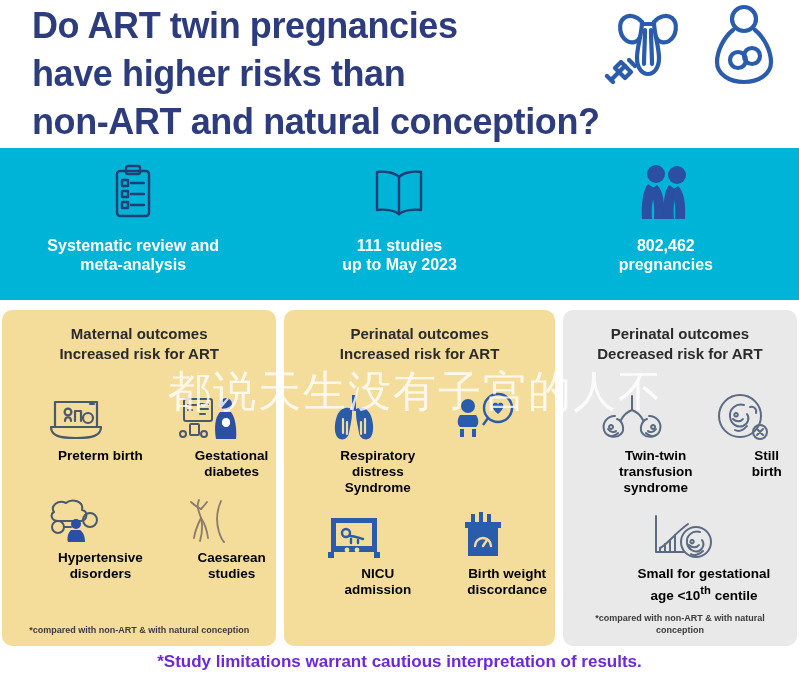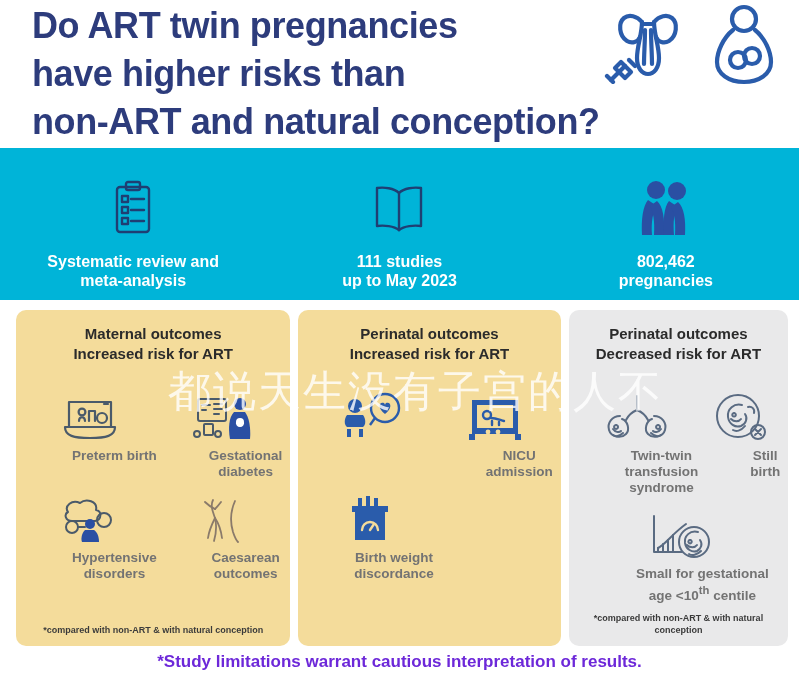--- a/index.html
+++ b/index.html
@@ -33,33 +33,33 @@
 
   
   .band{
     position:absolute;left:0;top:148px;width:799px;height:152px;
     background:#00b4d8;
     display:flex;
   }
   .band-col{
     flex:1;display:flex;flex-direction:column;
     align-items:center;justify-content:flex-start;
-    padding-top:28px;box-sizing:border-box;
+    padding-top:12px;box-sizing:border-box;
   }
   .band-icon{height:64px;display:flex;align-items:center;justify-content:center;}
   .band-label{
     margin-top:12px;color:#ffffff;font-weight:bold;font-size:16px;
     line-height:19px;text-align:center;
   }
   .band-label .l2{display:block;}
 
   
   .cards{
     position:absolute;left:0;top:310px;width:799px;height:336px;
-    display:flex;gap:8px;padding:0 16px;box-sizing:border-box;
+    display:flex;gap:8px;padding:0 2px;box-sizing:border-box;
   }
   .card{
     flex:1;border-radius:10px;position:relative;
     padding:14px 8px 8px 8px;box-sizing:border-box;
     display:flex;flex-direction:column;
   }
   .card.yellow{background:#f4dc9b;}
   .card.grey{background:#e9e9ea;}
   .card-title{
     text-align:center;color:#2b2b2b;font-weight:bold;
@@ -68,21 +68,21 @@
   .card-title .t2{display:block;}
   .grid{
     flex:1;display:grid;grid-template-columns:1fr 1fr;
     grid-auto-rows:min-content;align-content:start;
     row-gap:6px;column-gap:4px;padding-top:14px;
   }
   .cell{display:flex;flex-direction:column;align-items:center;}
   .cell.wide{grid-column:1 / span 2;}
   .cell-icon{height:58px;display:flex;align-items:flex-end;justify-content:center;}
   .cell-label{
-    margin-top:6px;color:#737373;font-weight:bold;font-size:13.5px;
+    margin-top:6px;color:#000000;font-weight:bold;font-size:13.5px;
     line-height:16px;text-align:center;margin-left:48px;
   }
   .cell-label .l2{display:block;}
   .card-note{
     text-align:center;color:#3b3b3b;font-weight:bold;
     font-size:9px;line-height:12px;margin-top:auto;padding-bottom:2px;
   }
 
   
   .footer{
@@ -281,34 +281,55 @@
                 <path d="M8 6 C12 10 16 12 18 13"></path>
                 <path d="M24 6 C21 10 19 12 18 13"></path>
                 <path d="M18 22 C15 28 12 34 11 42"></path>
                 <path d="M18 22 C22 28 24 34 25 42"></path>
                 <path d="M38 5 C34 14 33 26 36 36 C38 42 40 45 41 46"></path>
               </g>
             </svg>
           </span>
           <span class="cell-label">
             <span>Caesarean</span>
-            <span class="l2">outcomes</span>
+            <span class="l2">studies</span>
           </span>
         </div>
       </div>
       <div class="card-note">*compared with non-ART &amp; with natural conception</div>
     </div>
 
     <div class="card yellow">
       <div class="card-title">
         <span>Perinatal outcomes</span>
         <span class="t2">Increased risk for ART</span>
       </div>
       <div class="grid">
 
+        <div class="cell">
+          <span class="cell-icon">
+            <svg width="56" height="50" viewBox="0 0 56 50">
+              <g fill="#2a5cab">
+                <path d="M26 3 h4 v16 h-4 z"></path>
+                <path d="M26 17 C20 14 14 16 11 24 C8 32 8 42 12 46 C16 49 22 47 23 41 C24 34 26 28 26 22 Z"></path>
+                <path d="M30 17 C36 14 42 16 45 24 C48 32 48 42 44 46 C40 49 34 47 33 41 C32 34 30 28 30 22 Z"></path>
+              </g>
+              <g stroke="#f4dc9b" stroke-width="2.2" stroke-linecap="round">
+                <path d="M17 27 L17 41"></path>
+                  <path d="M21 30 L21 42"></path>
+                <path d="M39 27 L39 41"></path>
+                  <path d="M35 30 L35 42"></path>
+              </g>
+            </svg>
+          </span>
+          <span class="cell-label">
+            <span>Respiratory distress</span>
+            <span class="l2">Syndrome</span>
+          </span>
+        </div>
 
         <div class="cell">
           <span class="cell-icon">
             <svg width="62" height="50" viewBox="0 0 62 50">
               <g fill="#2a5cab">
                 <circle cx="16" cy="14" r="7"></circle>
                 <path d="M8 23 C5 27 5 33 8 35 L24 35 C27 33 27 27 24 23 Z"></path>
                 <path d="M8 37 L12 37 L12 45 L8 45 Z"></path>
                 <path d="M20 37 L24 37 L24 45 L20 45 Z"></path>
                 <path d="M5 26 L1 32 M27 26 L31 32"></path>

